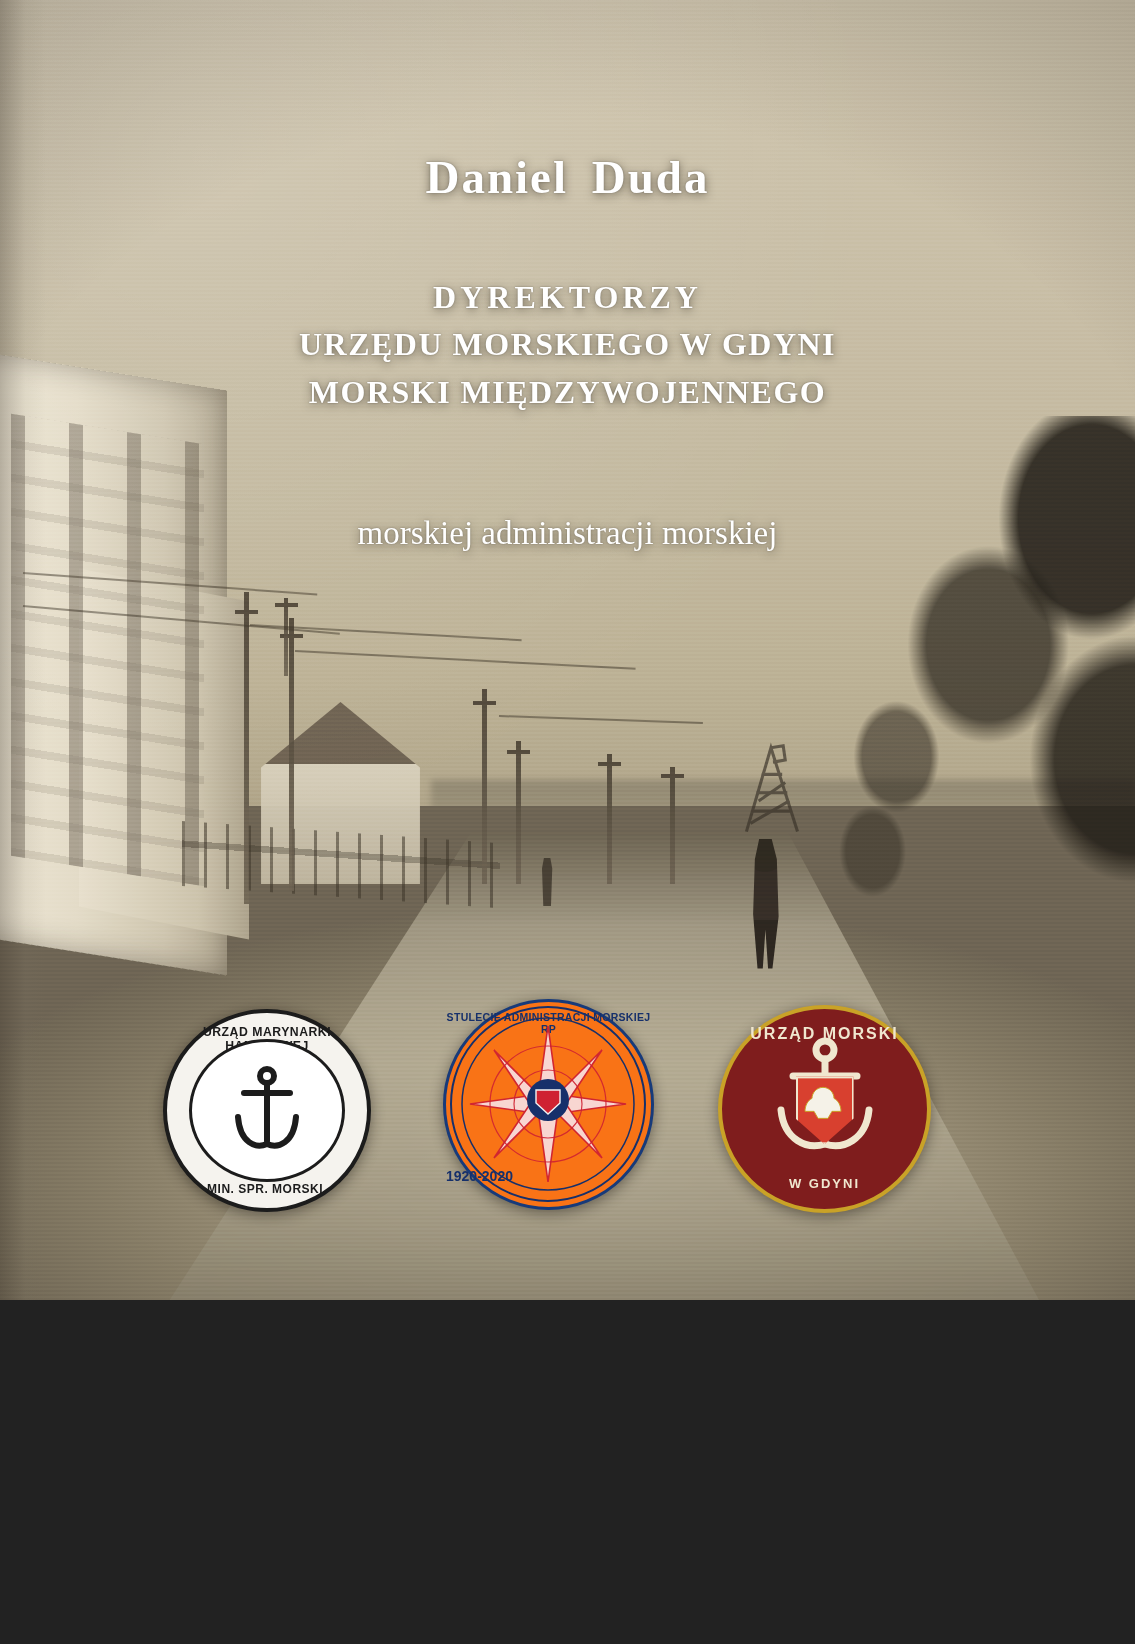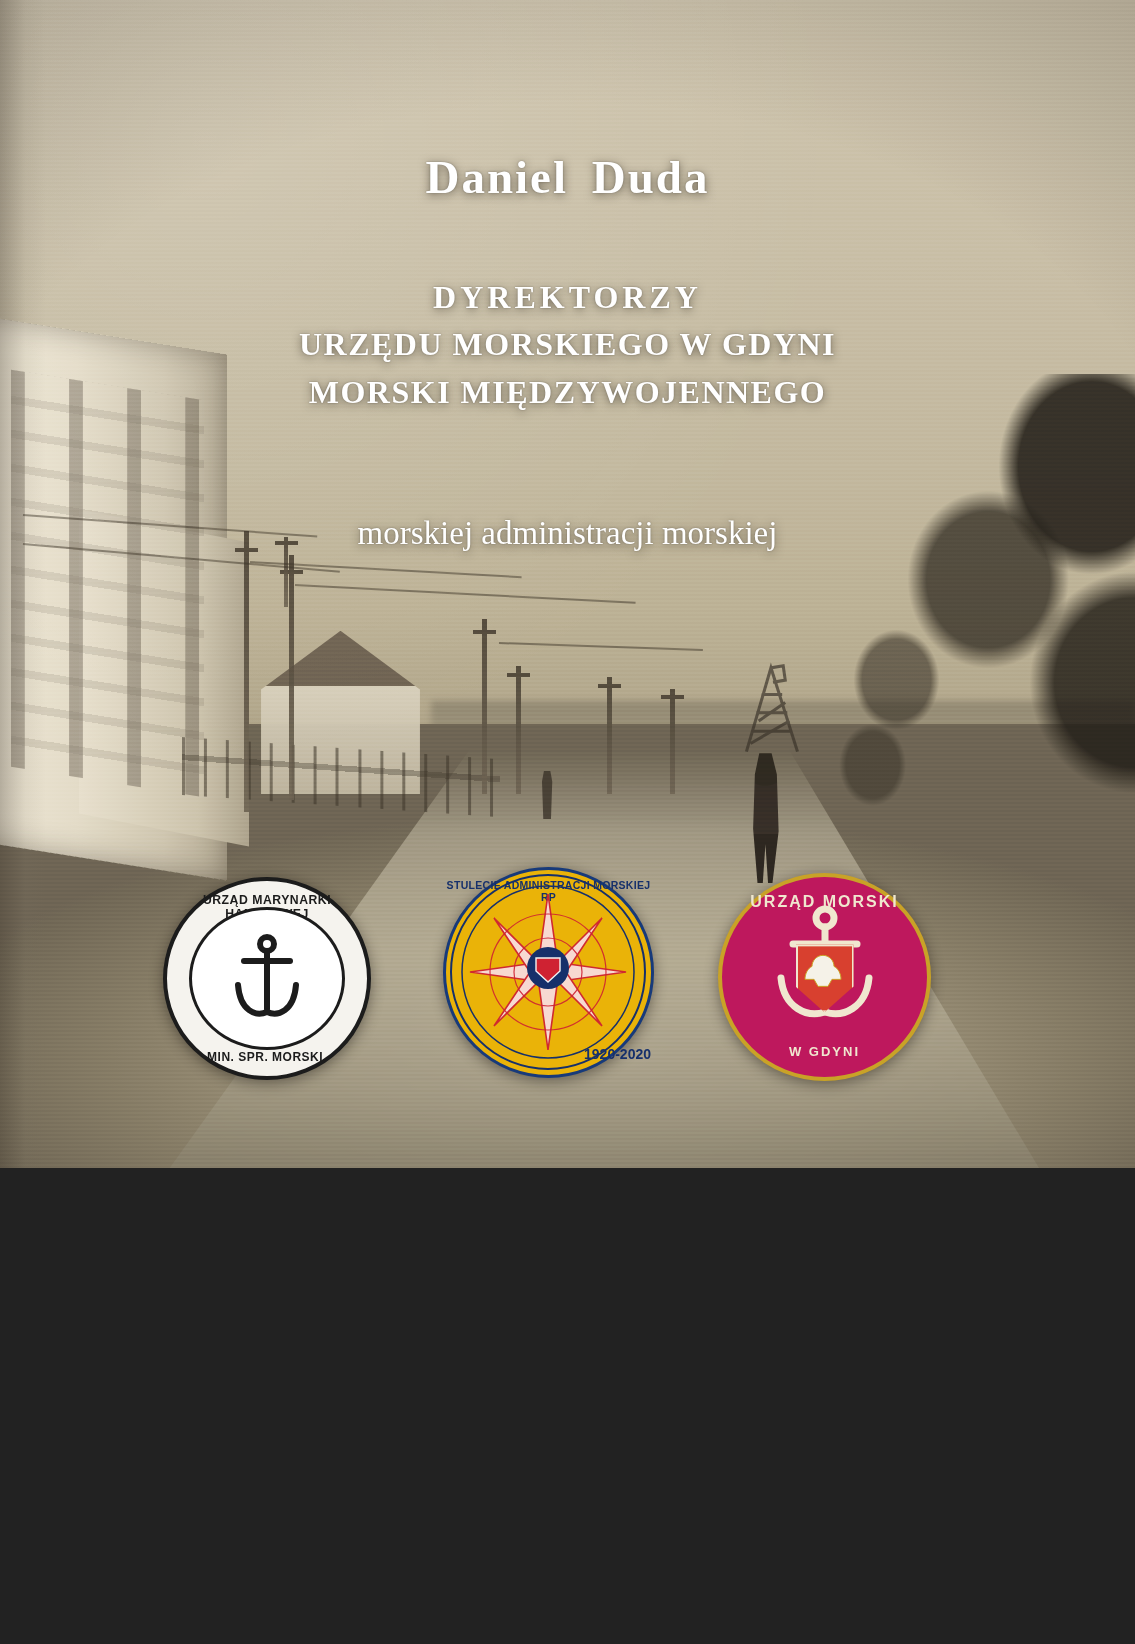--- a/index.html
+++ b/index.html
@@ -3,21 +3,21 @@
 <meta charset="utf-8">
 <style>
   html, body {
     margin: 0;
     padding: 0;
     background: #222;
   }
   .cover {
     position: relative;
     width: 1135px;
-    height: 1168px;
+    height: 1300px;
     overflow: hidden;
     font-family: "Liberation Serif", serif;
     background: #b9ad96;
     color: #fff;
   }
 
   
   .photo {
     position: absolute;
     inset: 0;
@@ -233,43 +233,43 @@
     border: 3px solid #1c1c1c;
     border-radius: 50%;
     background: #fff;
   }
 
   
   .emblem-2 {
     left: 443px; top: 0px;
     width: 205px; height: 205px;
     border: 3px solid #173a7a;
-    background: #eab308;
+    background: #f97316;
   }
   .emblem-2 .years {
     position: absolute;
-    bottom: 13px; left: 0; right: 0;
-    text-align: right;
+    bottom: 23px; left: 0; right: 0;
+    text-align: left;
     font-size: 14px; font-weight: bold; color: #16306b;
     font-family: "Liberation Sans", sans-serif;
   }
   .emblem-2 .arc-label {
     position: absolute;
     top: 9px; left: 0; right: 0;
     text-align: center;
     font-size: 10.5px; font-weight: bold; color: #16306b;
     letter-spacing: .3px;
     font-family: "Liberation Sans", sans-serif;
   }
 
   
   .emblem-3 {
     left: 718px; top: 6px;
     width: 205px; height: 200px;
-    background: #be185d;
+    background: #7f1d1d;
     border: 4px solid #c9a227;
   }
   .emblem-3 .top-txt, .emblem-3 .bot-txt {
     position: absolute; left: 0; right: 0;
     text-align: center;
     color: #f0e7cf;
     font-weight: bold;
     font-family: "Liberation Sans", sans-serif;
     letter-spacing: 2px;
   }

